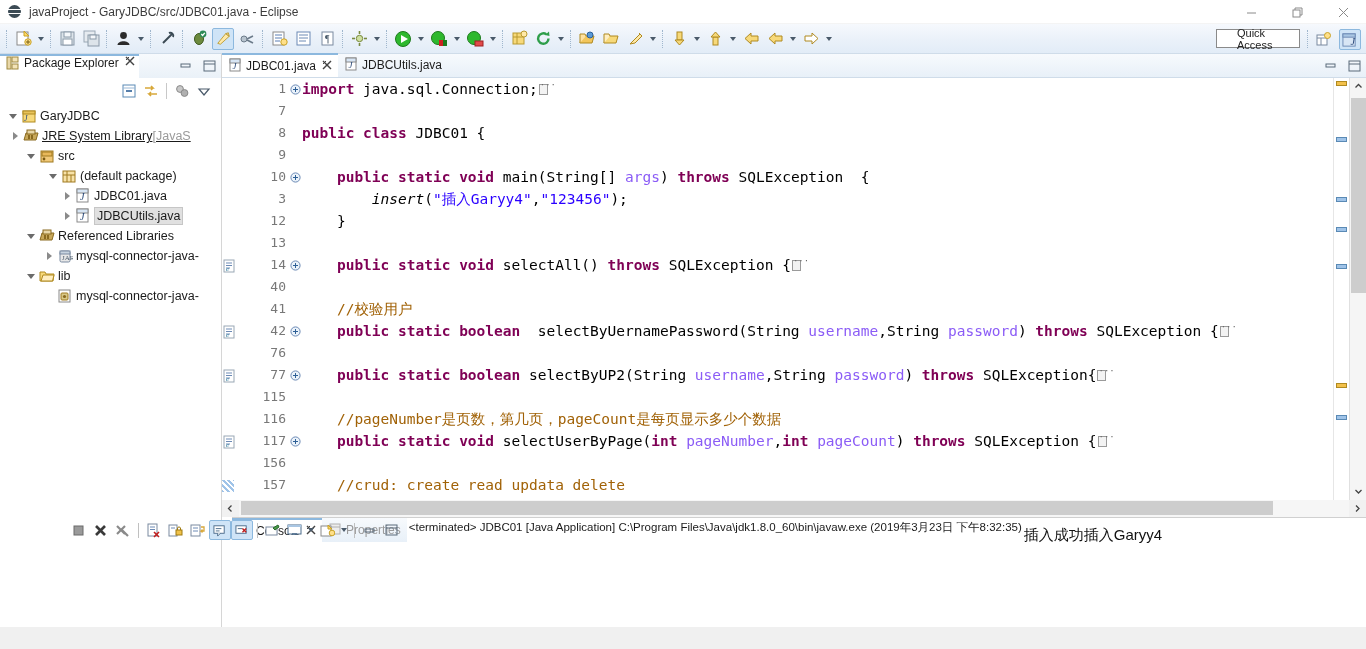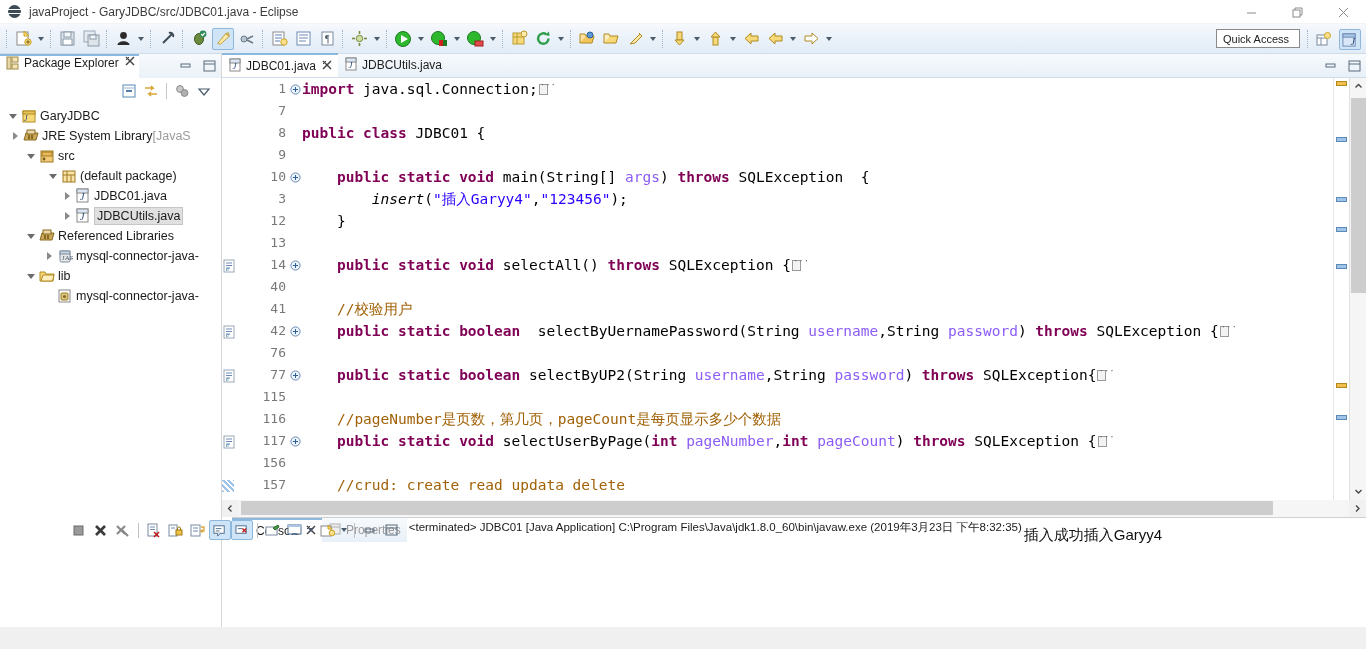--- a/index.html
+++ b/index.html
@@ -97,21 +97,21 @@
   .tb-arrow::after {
     content: ""; width: 0; height: 0;
     border-left: 3.5px solid transparent; border-right: 3.5px solid transparent;
     border-top: 4px solid #4a5a6a;
   }
   .quick-access {
     position: absolute; right: 66px; top: 5px;
     height: 19px; width: 84px;
     background: #ffffff; border: 1px solid #8a8a8a;
     font-size: 11px; color: #222; 
-    display: flex; align-items: center; padding-left: 6px;
+    display: flex; align-items: center; padding-left: 20px;
   }
   .persp-sep {
     position: absolute; right: 58px; top: 6px; height: 18px;
     border-left: 1px dotted #9fb6cd;
   }
   .persp-btn {
     position: absolute; top: 5px; width: 22px; height: 21px;
     display: flex; align-items: center; justify-content: center;
   }
   .persp-btn.b1 { right: 32px; }
@@ -619,21 +619,21 @@
             <span class="tw expanded"></span>
             <span class="ticon">
               <svg width="16" height="16" viewBox="0 0 16 16">
                 <rect x="2" y="3" width="12" height="11" fill="#f7d97a" stroke="#b08a20"></rect>
                 <rect x="2" y="3" width="12" height="3" fill="#e8c35a" stroke="#b08a20"></rect>
                 <text x="3" y="13" font-size="8" fill="#2b4a7a" font-family="serif" font-style="italic">J</text>
               </svg>
             </span>
             <span class="tlabel">GaryJDBC</span>
           </div>
-          <div class="tree-row" style="padding-left: 8px;">
+          <div class="tree-row" style="padding-left: 8px; text-decoration: underline;">
             <span class="tw collapsed"></span>
             <span class="ticon">
               <svg width="16" height="16" viewBox="0 0 16 16">
                 <path d="M1 12 L3 5 L15 5 L13 12 Z" fill="#c8a85a" stroke="#8a6a20"></path>
                 <rect x="4" y="2" width="8" height="4" fill="#e8d7a8" stroke="#8a6a20"></rect>
                 <rect x="5" y="7" width="2" height="4" fill="#8a6a20"></rect>
                 <rect x="8" y="7" width="2" height="4" fill="#8a6a20"></rect>
               </svg>
             </span>
             <span class="tlabel">JRE System Library</span>

